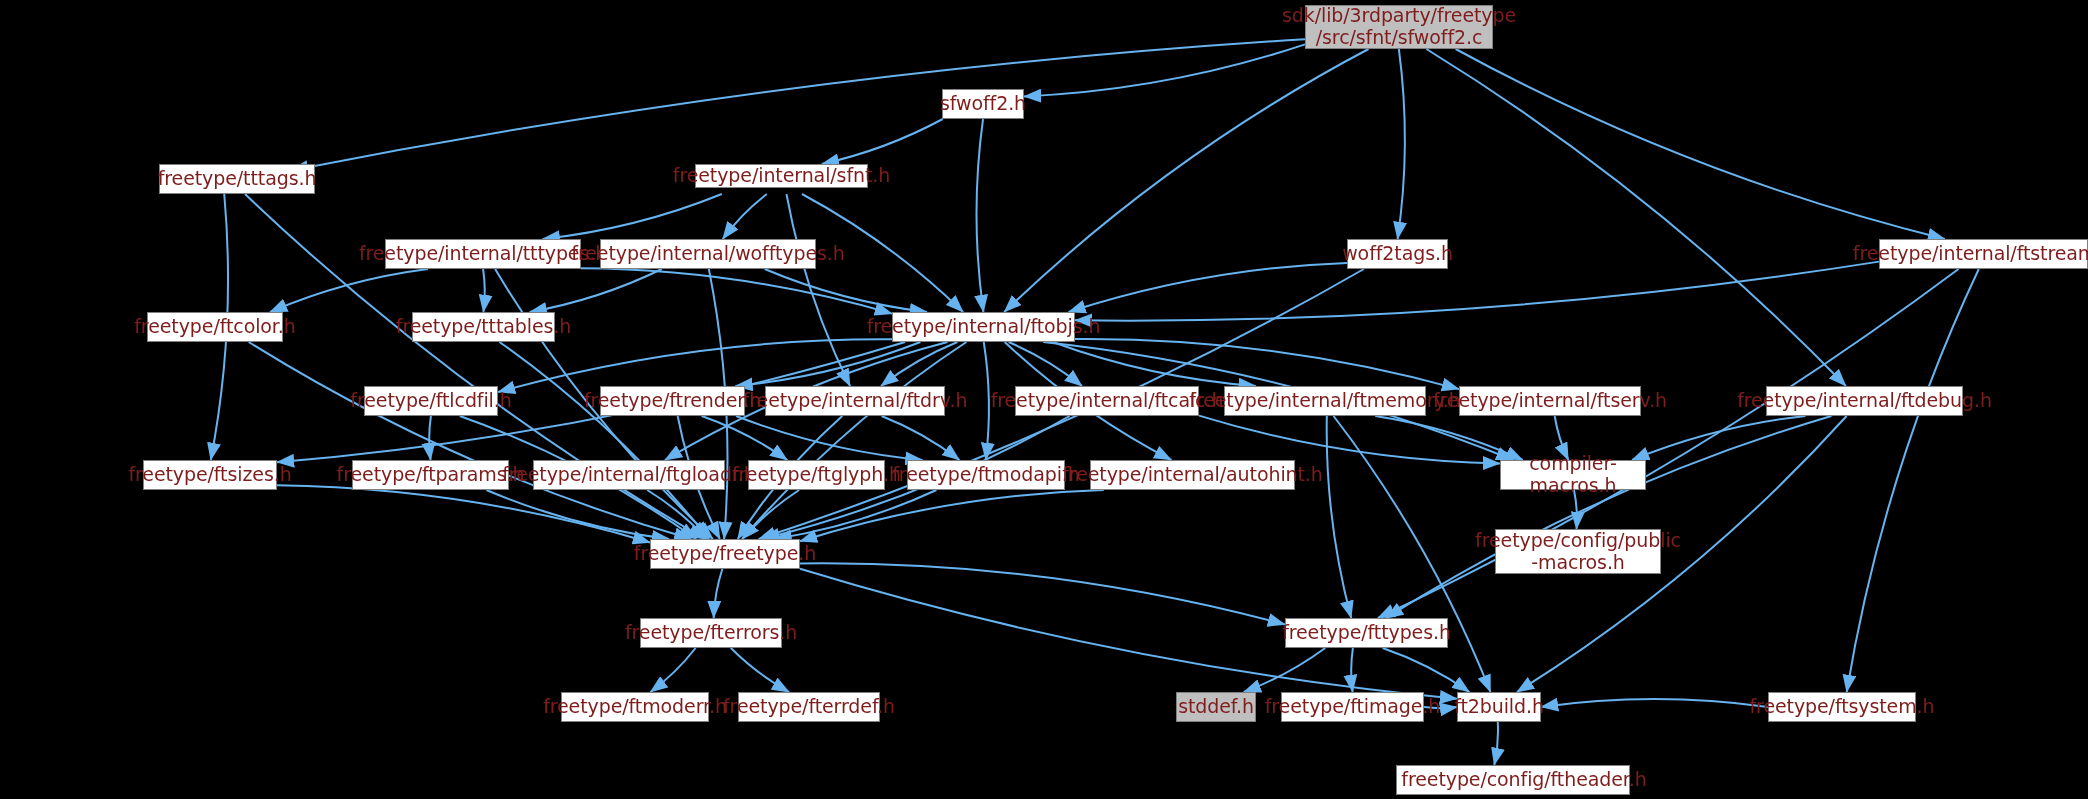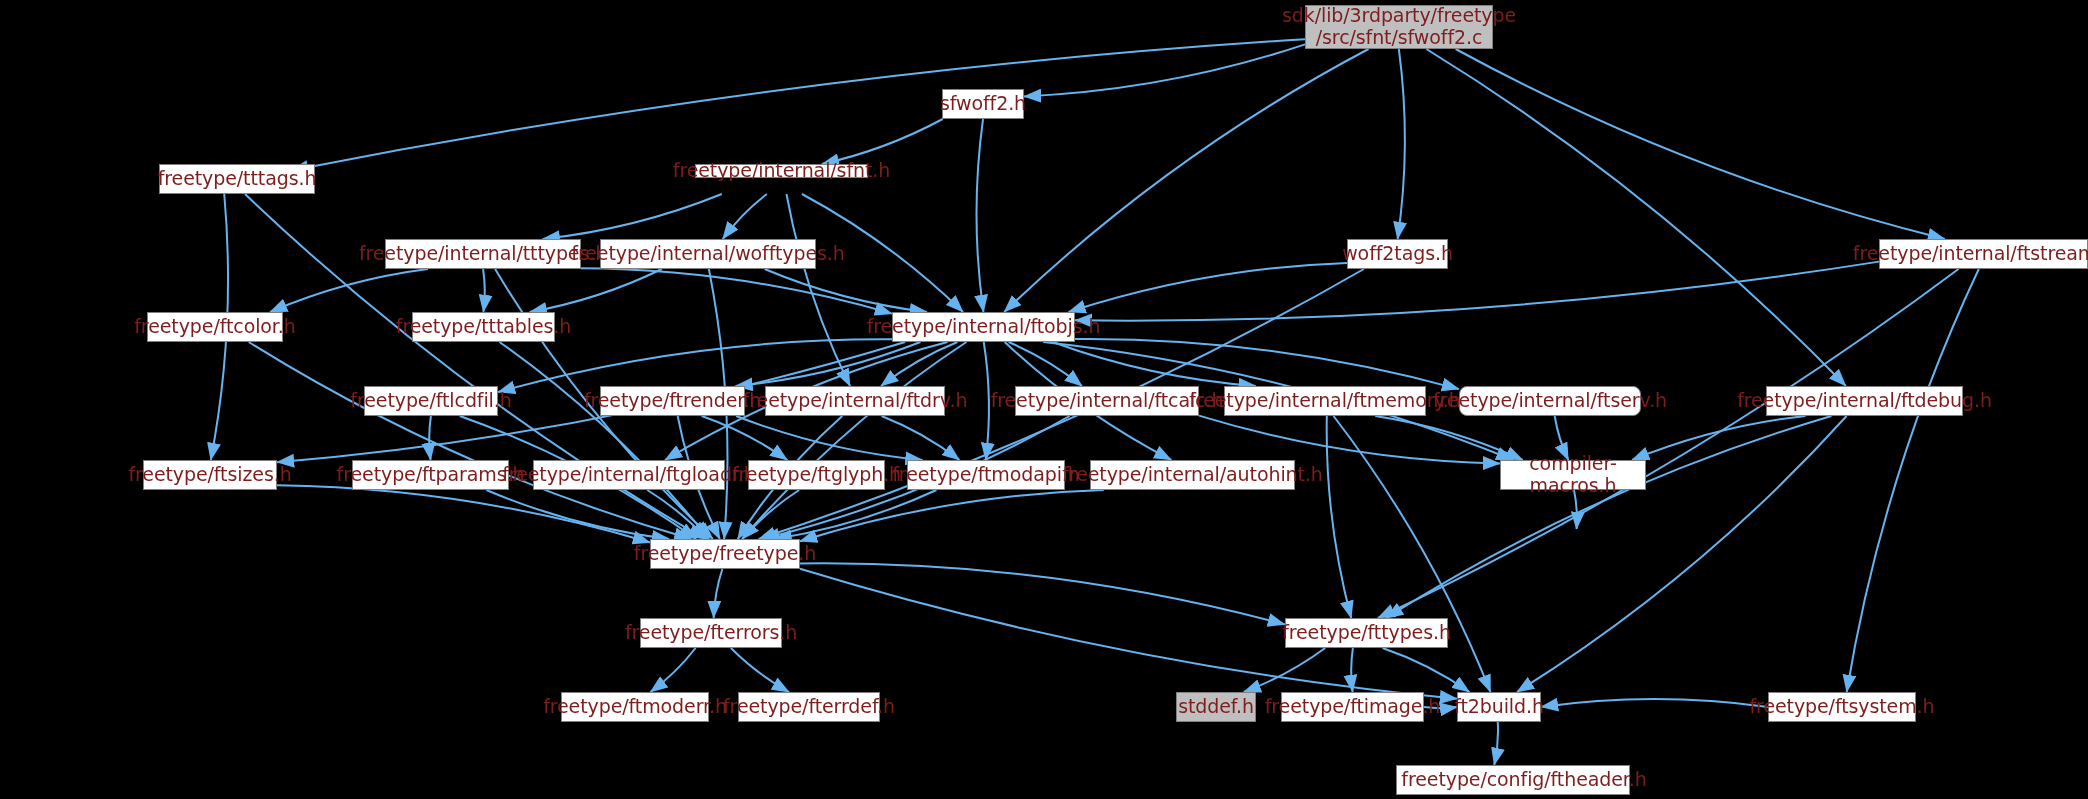--- a/index.html
+++ b/index.html
@@ -133,42 +133,44 @@
       <path d="M1831.4288793103449,416 Q1594.7057893848762,486.03614771708715 1386.0711206896551,618" fill="none" stroke="#66b3f0" stroke-width="2" marker-end="url(#ah)"></path>
       <path d="M1879,261.6285 Q1479.4754130258289,324.8842674771083 1075,320.3205" fill="none" stroke="#66b3f0" stroke-width="2" marker-end="url(#ah)"></path>
       <path d="M1978.8145695364237,269 Q1883.14,471.2509602649007 1846.6854304635763,692" fill="none" stroke="#66b3f0" stroke-width="2" marker-end="url(#ah)"></path>
       <path d="M1958.5461741424801,269 Q1685.76663856041,472.64047654970585 1377.9538258575199,618" fill="none" stroke="#66b3f0" stroke-width="2" marker-end="url(#ah)"></path>
       <path d="M1768,707 Q1654.5,691.11 1541,707" fill="none" stroke="#66b3f0" stroke-width="2" marker-end="url(#ah)"></path>
     </svg>
 <div class="node root" style="left: 1305px; top: 5px; width: 188px; height: 44px;">sdk/lib/3rdparty/freetype
 /src/sfnt/sfwoff2.c</div>
     <div class="node" style="left: 942px; top: 89px; width: 82px; height: 30px;">sfwoff2.h</div>
     <div class="node" style="left: 159px; top: 164px; width: 156px; height: 30px;">freetype/tttags.h</div>
-    <div class="node" style="left: 695px; top: 164px; width: 173px; height: 14px;">freetype/internal/sfnt.h</div>
+    <div class="node" style="left: 695px; top: 164px; width: 173px; height: 24px;">freetype/internal/sfnt.h</div>
     <div class="node" style="left: 1347px; top: 239px; width: 101px; height: 30px;">woff2tags.h</div>
     <div class="node" style="left: 1879px; top: 239px; width: 209px; height: 30px;">freetype/internal/ftstream.h</div>
     <div class="node" style="left: 385px; top: 239px; width: 196px; height: 30px;">freetype/internal/tttypes.h</div>
     <div class="node" style="left: 600px; top: 239px; width: 216px; height: 30px;">freetype/internal/wofftypes.h</div>
     <div class="node" style="left: 147px; top: 312px; width: 136px; height: 30px;">freetype/ftcolor.h</div>
     <div class="node" style="left: 412px; top: 312px; width: 143px; height: 30px;">freetype/tttables.h</div>
     <div class="node" style="left: 892px; top: 312px; width: 183px; height: 30px;">freetype/internal/ftobjs.h</div>
     <div class="node" style="left: 1766px; top: 386px; width: 197px; height: 30px;">freetype/internal/ftdebug.h</div>
     <div class="node" style="left: 364px; top: 386px; width: 134px; height: 30px;">freetype/ftlcdfil.h</div>
     <div class="node" style="left: 600px; top: 386px; width: 145px; height: 30px;">freetype/ftrender.h</div>
     <div class="node" style="left: 765px; top: 386px; width: 180px; height: 30px;">freetype/internal/ftdrv.h</div>
     <div class="node" style="left: 1015px; top: 386px; width: 184px; height: 30px;">freetype/internal/ftcalc.h</div>
     <div class="node" style="left: 1224px; top: 386px; width: 202px; height: 30px;">freetype/internal/ftmemory.h</div>
-    <div class="node" style="left: 1459px; top: 386px; width: 182px; height: 30px; border-radius: 8px;">freetype/internal/ftserv.h</div>
+    <div class="node" style="left: 1459px; top: 386px; width: 182px; height: 30px;">freetype/internal/ftserv.h</div>
     <div class="node" style="left: 143px; top: 460px; width: 134px; height: 30px;">freetype/ftsizes.h</div>
     <div class="node" style="left: 352px; top: 460px; width: 157px; height: 30px;">freetype/ftparams.h</div>
     <div class="node" style="left: 533px; top: 460px; width: 192px; height: 30px;">freetype/internal/ftgloadr.h</div>
     <div class="node" style="left: 748px; top: 460px; width: 137px; height: 30px;">freetype/ftglyph.h</div>
     <div class="node" style="left: 907px; top: 460px; width: 158px; height: 30px;">freetype/ftmodapi.h</div>
     <div class="node" style="left: 1090px; top: 460px; width: 205px; height: 30px;">freetype/internal/autohint.h</div>
     <div class="node" style="left: 1500px; top: 460px; width: 146px; height: 30px;">compiler-macros.h</div>
+    <div class="node" style="left: 1495px; top: 529px; width: 166px; height: 45px;">freetype/config/public
+-macros.h</div>
     <div class="node" style="left: 650px; top: 539px; width: 150px; height: 30px;">freetype/freetype.h</div>
     <div class="node" style="left: 640px; top: 618px; width: 142px; height: 30px;">freetype/fterrors.h</div>
     <div class="node" style="left: 1285px; top: 618px; width: 163px; height: 30px;">freetype/fttypes.h</div>
     <div class="node" style="left: 561px; top: 692px; width: 148px; height: 30px;">freetype/ftmoderr.h</div>
     <div class="node" style="left: 738px; top: 692px; width: 142px; height: 30px;">freetype/fterrdef.h</div>
     <div class="node gray" style="left: 1176px; top: 692px; width: 80px; height: 30px;">stddef.h</div>
     <div class="node" style="left: 1281px; top: 692px; width: 143px; height: 30px;">freetype/ftimage.h</div>
     <div class="node" style="left: 1457px; top: 692px; width: 84px; height: 30px;">ft2build.h</div>
     <div class="node" style="left: 1768px; top: 692px; width: 148px; height: 30px; text-align: center;">freetype/ftsystem.h</div>
     <div class="node" style="left: 1396px; top: 765px; width: 234px; height: 30px; padding-left: 22px;">freetype/config/ftheader.h</div>

